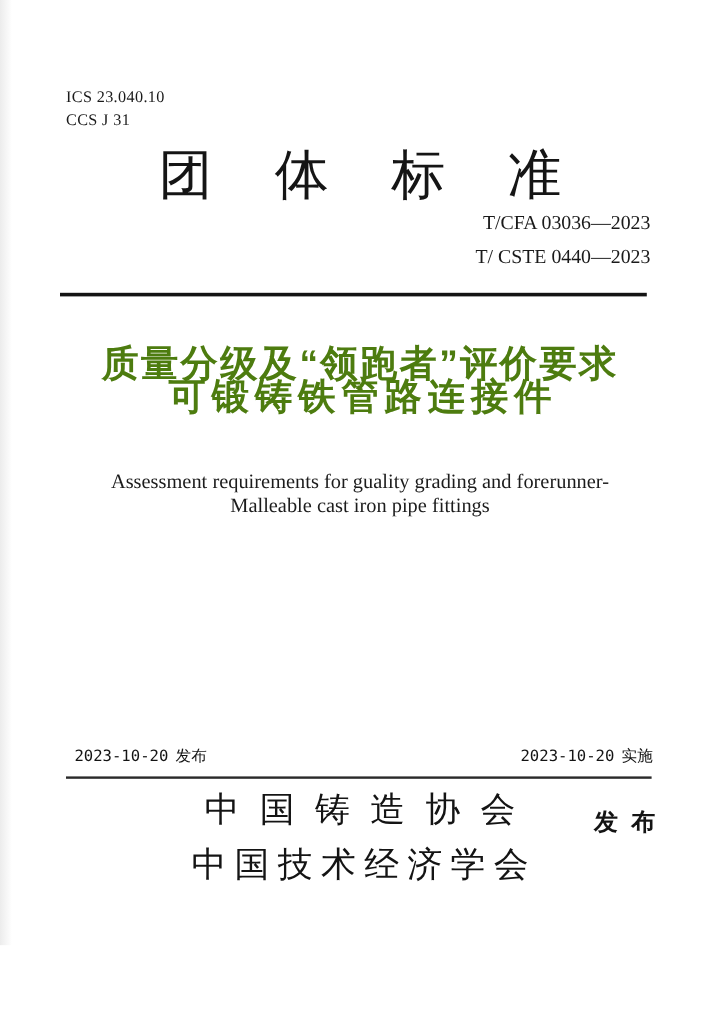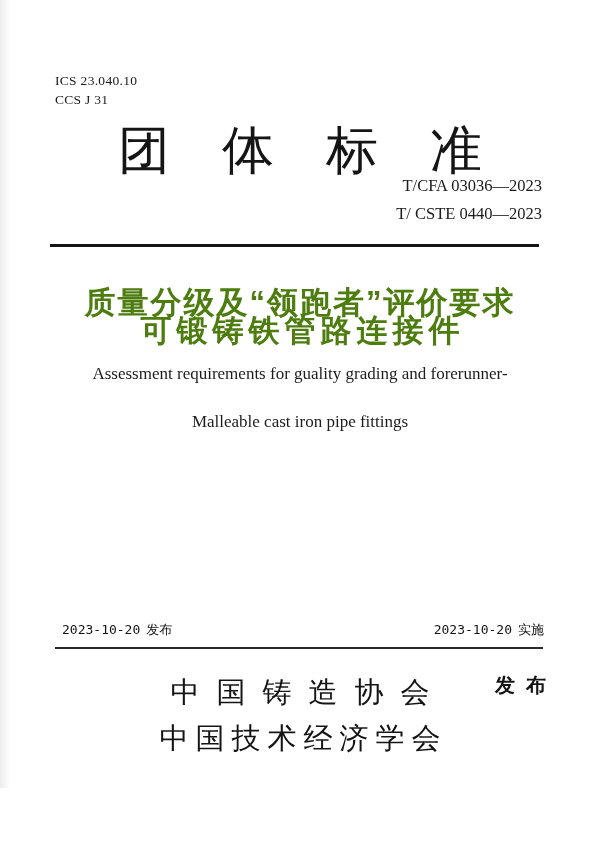--- a/index.html
+++ b/index.html
@@ -25,21 +25,21 @@
     font-size: 13.5px;
     line-height: 19px;
     letter-spacing: 0.3px;
   }
   .doc-type {
     position: absolute;
     left: 0; top: 116px;
     width: 100%;
     text-align: center;
     font-family: "Liberation Sans", sans-serif;
-    font-size: 52px;
+    font-size: 45px;
     font-weight: 500;
     color: #151515;
     white-space: nowrap;
   }
   .doc-type .spaced {
     letter-spacing: 52px;
     margin-right: -52px;
   }
   .std-numbers {
     position: absolute;
@@ -71,21 +71,21 @@
   .zh-title-2 .spaced { letter-spacing: 5px; margin-right: -5px; }
   .en-title {
     position: absolute;
     left: 0;
     width: 100%;
     text-align: center;
     font-size: 17px;
     color: #1c1c1c;
     white-space: nowrap;
   }
-  .en-title-1 { top: 364px; }
+  .en-title-1 { top: 392px; }
   .en-title-2 { top: 412px; }
   .date-row {
     position: absolute;
     left: 62px; right: 56px;
     top: 621px;
     display: flex;
     justify-content: space-between;
     font-family: "DejaVu Sans Mono", "Liberation Sans", monospace, sans-serif;
     font-size: 13px;
     color: #141414;
@@ -100,21 +100,20 @@
   }
   .publisher {
     position: absolute;
     left: 0;
     width: 100%;
     text-align: center;
     font-family: "Liberation Serif", serif;
     font-size: 29px;
     color: #141414;
     white-space: nowrap;
-    margin-top: 18px;
   }
   .publisher-1 { top: 655px; }
   .publisher-1 .spaced { letter-spacing: 17px; margin-right: -17px; }
   .publisher-2 { top: 701px; }
   .publisher-2 .spaced { letter-spacing: 7px; margin-right: -7px; }
   .publish-label {
     position: absolute;
     right: 54px; top: 672px;
     font-family: "Liberation Sans", sans-serif;
     font-weight: bold;

